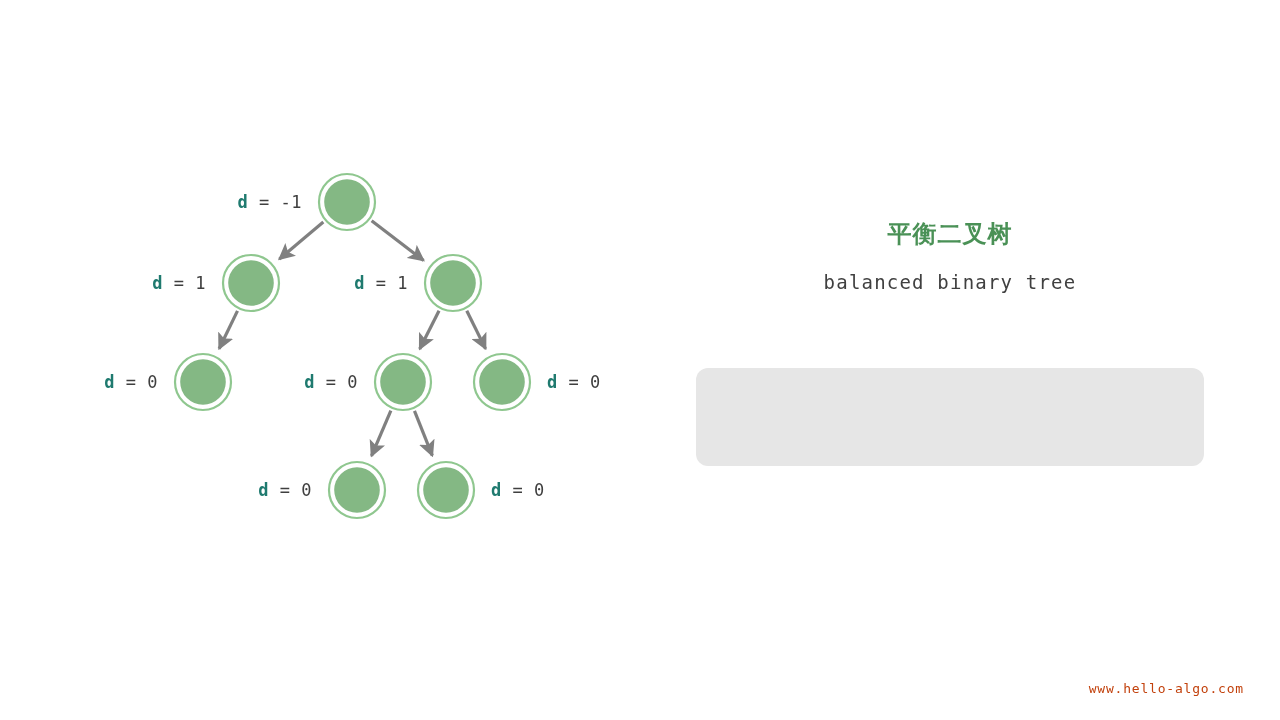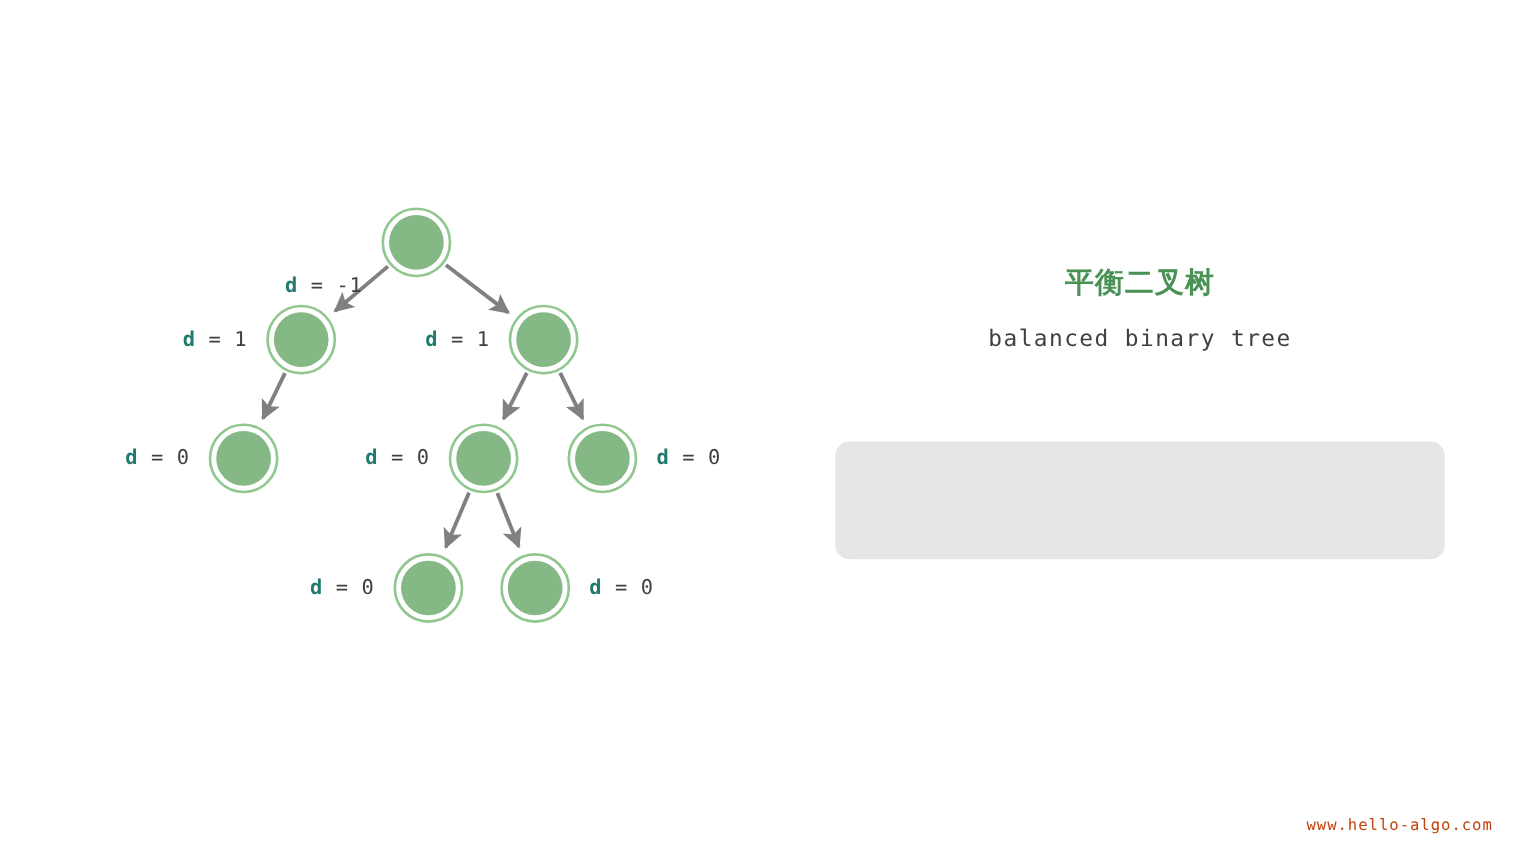--- a/index.html
+++ b/index.html
@@ -31,21 +31,21 @@
   }
 
   
   #panel{
     position:absolute;
     left:696px;top:222px;
     width:508px;
     text-align:center;
   }
   #panel-title{
-    font-family:Liberation Serif, serif;
+    font-family:Liberation Mono, monospace;
     font-weight:bold;
     font-size:24px;
     color:#4a9156;
     letter-spacing:1px;
     line-height:1.2;
   }
   #panel-subtitle{
     margin-top:20px;
     font-family:"DejaVu Sans Mono","Liberation Mono",monospace;
     font-size:19px;
@@ -143,21 +143,21 @@
         </g>
         <g>
           <circle cx="446" cy="490" r="28" fill="none" stroke="#8fc78f" stroke-width="2.2"></circle>
           <circle cx="446" cy="490" r="24.8" fill="none" stroke="#ffffff" stroke-width="2.6"></circle>
           <circle cx="446" cy="490" r="22.8" fill="#84b884"></circle>
         </g>
       </g>
   </svg>
 
   <div id="label-layer">
-      <div class="node-label" style="left: 302px; top: 202px; margin-top: 36px;"><span class="d">d</span><span> = -1</span></div>
+      <div class="node-label" style="left: 302px; top: 202px;"><span class="d">d</span><span> = -1</span></div>
       <div class="node-label" style="left: 206px; top: 283px;"><span class="d">d</span><span> = 1</span></div>
       <div class="node-label" style="left: 408px; top: 283px;"><span class="d">d</span><span> = 1</span></div>
       <div class="node-label" style="left: 158px; top: 382px;"><span class="d">d</span><span> = 0</span></div>
       <div class="node-label" style="left: 358px; top: 382px;"><span class="d">d</span><span> = 0</span></div>
       <div class="node-label right" style="left: 547px; top: 382px;"><span class="d">d</span><span> = 0</span></div>
       <div class="node-label" style="left: 312px; top: 490px;"><span class="d">d</span><span> = 0</span></div>
       <div class="node-label right" style="left: 491px; top: 490px;"><span class="d">d</span><span> = 0</span></div>
     </div>
 
   <div id="panel">

